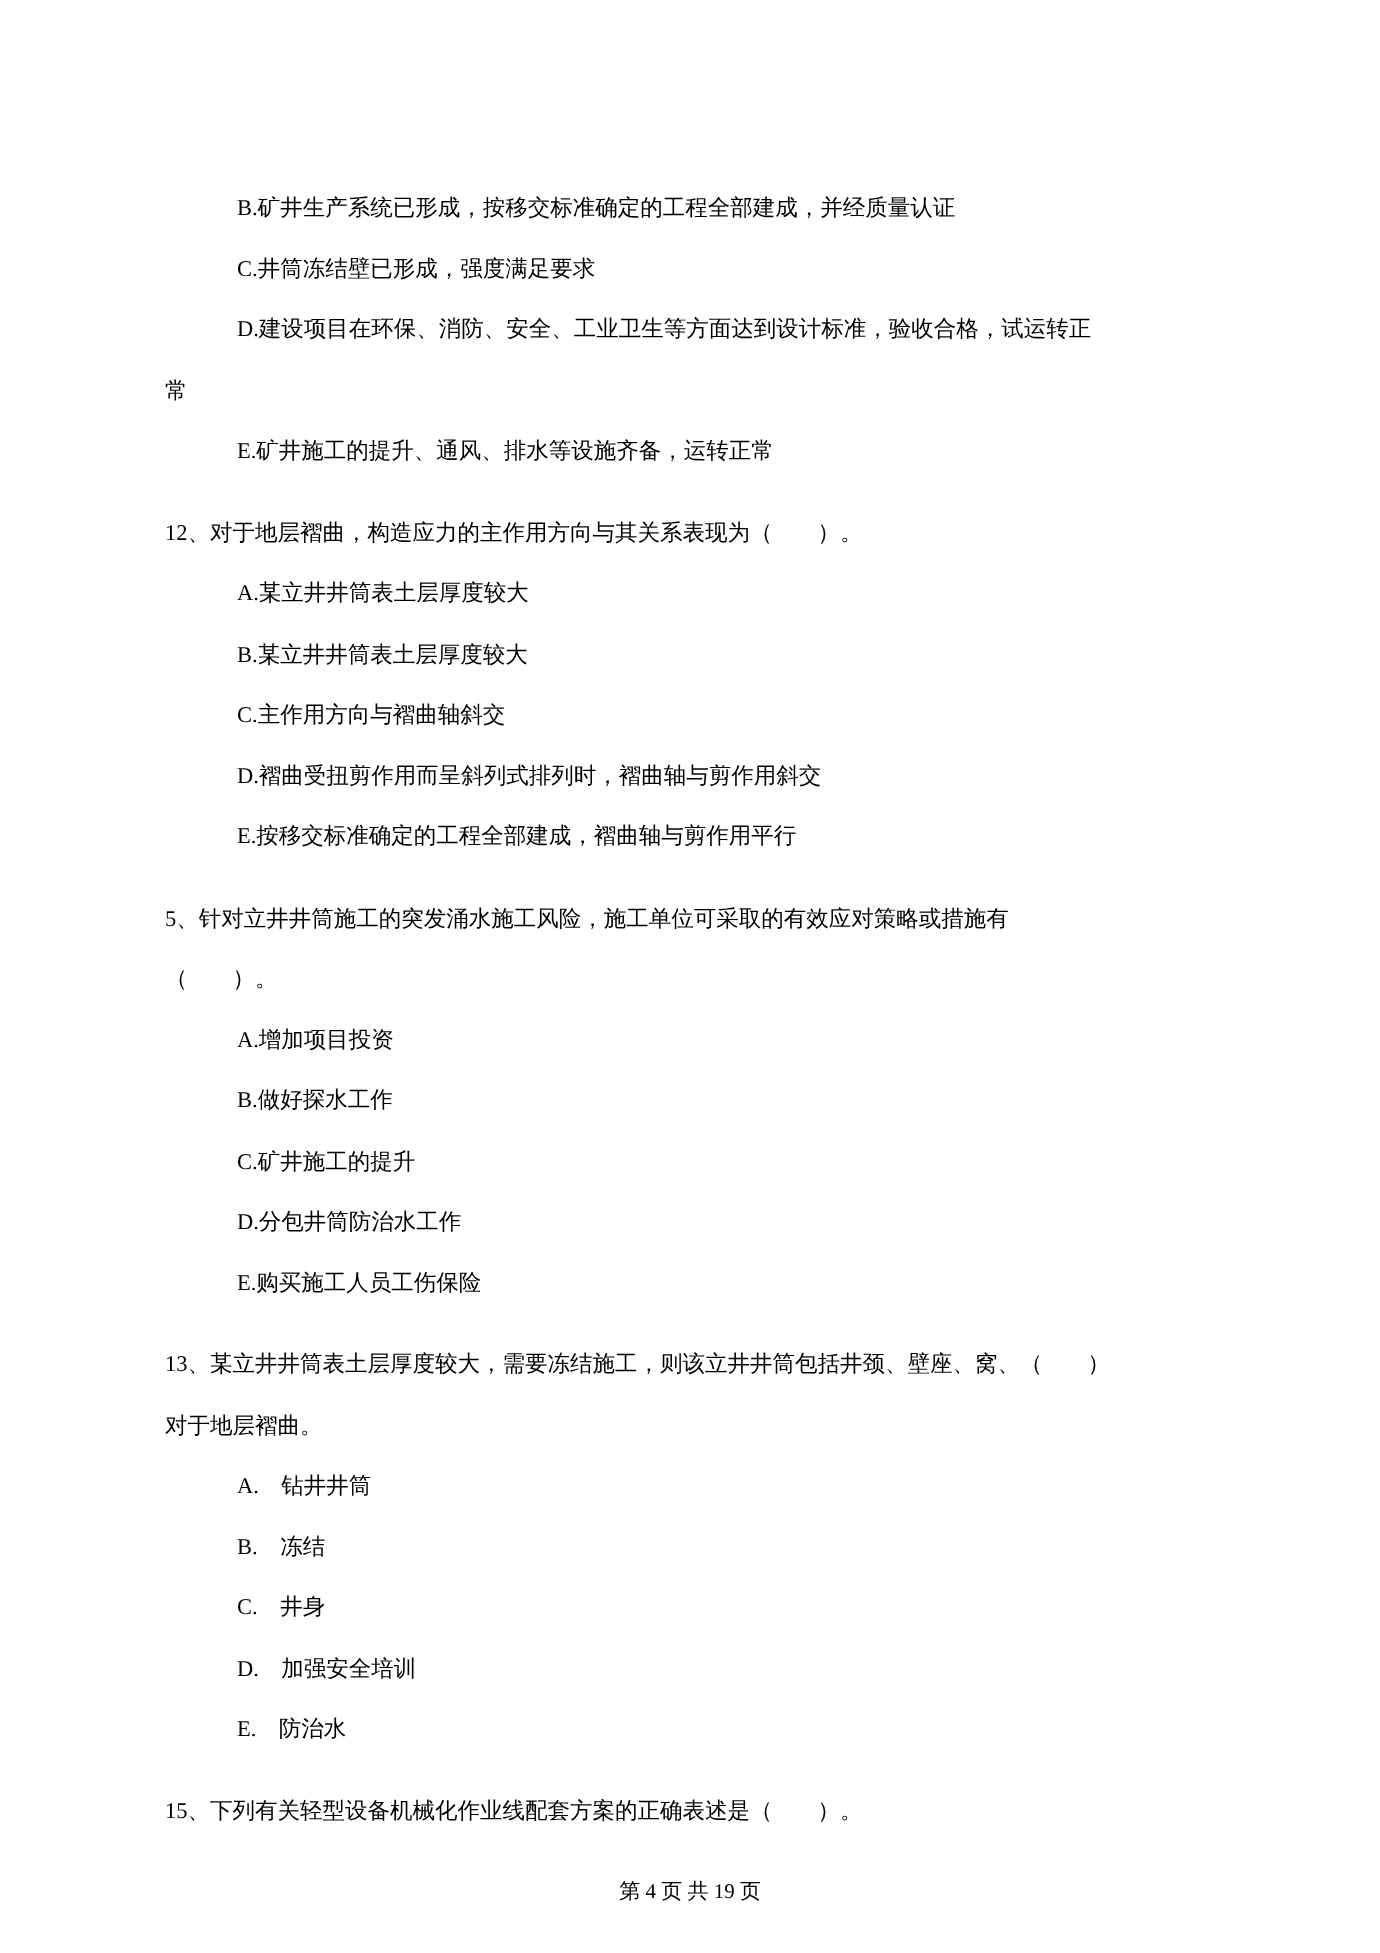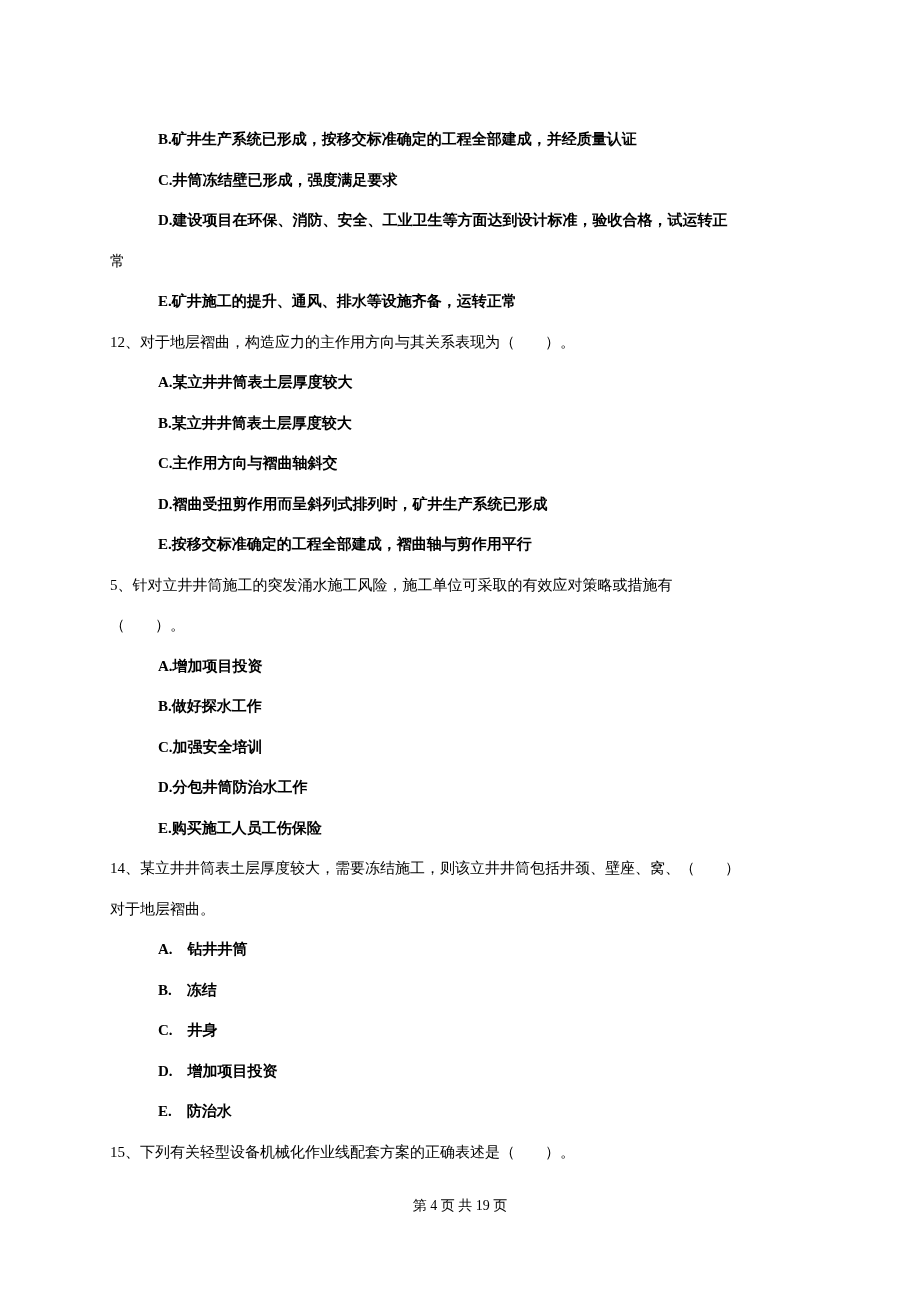--- a/index.html
+++ b/index.html
@@ -8,24 +8,23 @@
     line-height: 1.5;
     color: #000;
     background: #fff;
     margin: 0;
     padding: 110px 110px 40px 110px;
     width: 920px;
     box-sizing: border-box;
   }
   .option {
     margin: 18px 0 18px 48px;
-    font-weight: bold;
   }
   .question {
-    margin: 18px 0 18px 0;
+    margin: 32px 0 18px 0;
   }
   .question-cont {
     margin-top: 4px;
   }
   .footer {
     text-align: center;
     margin-top: 32px;
     font-size: 14px;
   }
 </style>
@@ -35,34 +34,34 @@
 <div class="option"><span>B.矿井生产系统已形成，按移交标准确定的工程全部建成，并经质量认证</span></div>
 <div class="option"><span>C.井筒冻结壁已形成，强度满足要求</span></div>
 <div class="option"><span>D.建设项目在环保、消防、安全、工业卫生等方面达到设计标准，验收合格，试运转正</span></div>
 <div class="question-cont"><span>常</span></div>
 <div class="option"><span>E.矿井施工的提升、通风、排水等设施齐备，运转正常</span></div>
 
 <div class="question"><span>12、对于地层褶曲，构造应力的主作用方向与其关系表现为（　　）。</span></div>
 <div class="option"><span>A.某立井井筒表土层厚度较大</span></div>
 <div class="option"><span>B.某立井井筒表土层厚度较大</span></div>
 <div class="option"><span>C.主作用方向与褶曲轴斜交</span></div>
-<div class="option"><span>D.褶曲受扭剪作用而呈斜列式排列时，矿井生产系统已形成</span></div>
+<div class="option"><span>D.褶曲受扭剪作用而呈斜列式排列时，褶曲轴与剪作用斜交</span></div>
 <div class="option"><span>E.按移交标准确定的工程全部建成，褶曲轴与剪作用平行</span></div>
 
 <div class="question"><span>5、针对立井井筒施工的突发涌水施工风险，施工单位可采取的有效应对策略或措施有</span></div>
 <div class="question-cont"><span>（　　）。</span></div>
 <div class="option"><span>A.增加项目投资</span></div>
 <div class="option"><span>B.做好探水工作</span></div>
-<div class="option"><span>C.加强安全培训</span></div>
+<div class="option"><span>C.矿井施工的提升</span></div>
 <div class="option"><span>D.分包井筒防治水工作</span></div>
 <div class="option"><span>E.购买施工人员工伤保险</span></div>
 
-<div class="question"><span>14、某立井井筒表土层厚度较大，需要冻结施工，则该立井井筒包括井颈、壁座、窝、（　　）</span></div>
+<div class="question"><span>13、某立井井筒表土层厚度较大，需要冻结施工，则该立井井筒包括井颈、壁座、窝、（　　）</span></div>
 <div class="question-cont"><span>对于地层褶曲。</span></div>
 <div class="option"><span>A.　钻井井筒</span></div>
 <div class="option"><span>B.　冻结</span></div>
 <div class="option"><span>C.　井身</span></div>
-<div class="option"><span>D.　增加项目投资</span></div>
+<div class="option"><span>D.　加强安全培训</span></div>
 <div class="option"><span>E.　防治水</span></div>
 
 <div class="question"><span>15、下列有关轻型设备机械化作业线配套方案的正确表述是（　　）。</span></div>
 
 <div class="footer"><span>第 4 页 共 19 页</span></div>
 
 </body></html>

